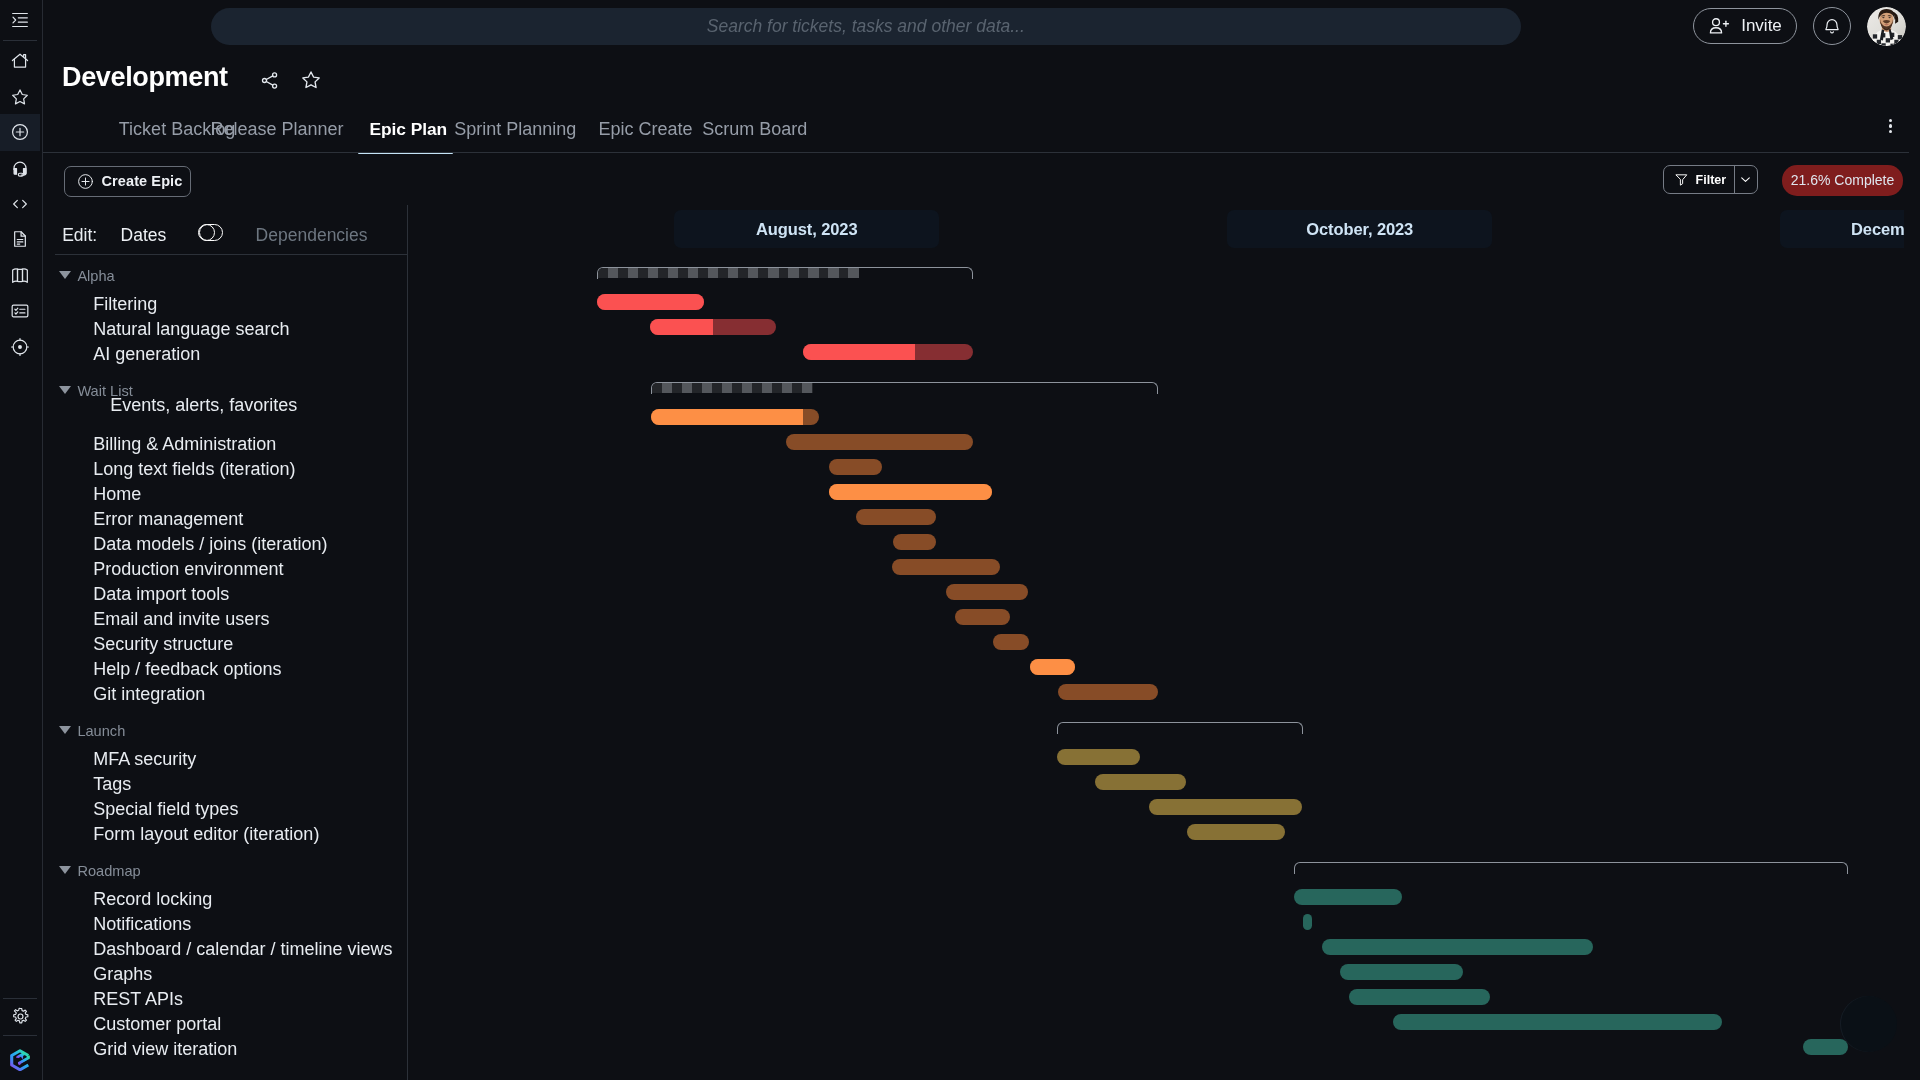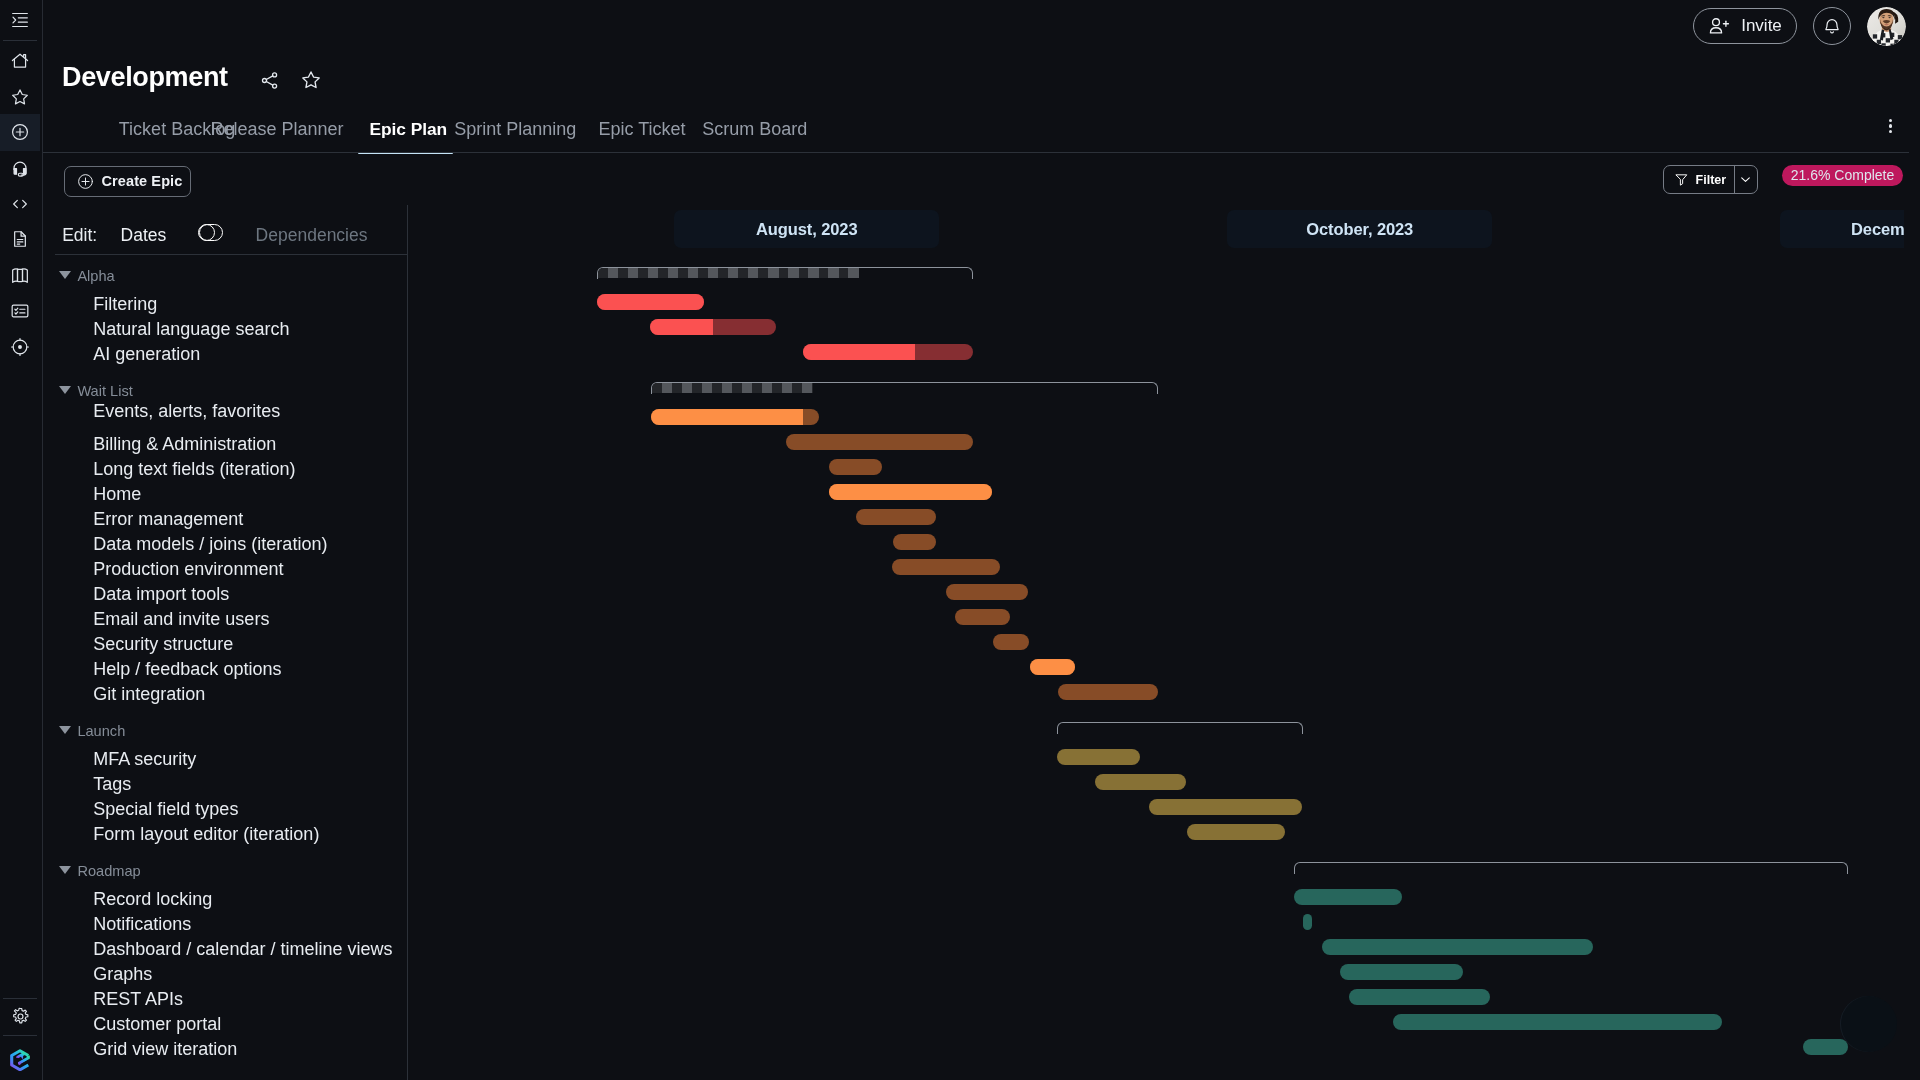--- a/index.html
+++ b/index.html
@@ -38,21 +38,21 @@
   .kebab i{width:3.2px;height:3.2px;border-radius:50%;background:#e3e7ec;display:block}
   .hrule{position:absolute;left:41px;top:152px;width:1868px;height:1px;background:#2c3139}
 
   
   .createbtn{position:absolute;left:63.5px;top:166.3px;width:127.5px;height:30.4px;border:1px solid #666c76;
              border-radius:7px;display:flex;align-items:center;gap:8px;padding-left:12px;
              font-size:14.5px;font-weight:700;color:#eef1f5;letter-spacing:.1px}
   .filterbtn{position:absolute;left:1662.6px;top:164.8px;width:95.4px;height:29.7px;border:1px solid #767c86;border-radius:7px;display:flex;align-items:stretch}
   .filterbtn .fmain{display:flex;align-items:center;gap:7px;padding-left:10px;width:70px;font-size:12.5px;font-weight:700;color:#fff}
   .filterbtn .fdrop{flex:1;display:flex;align-items:center;justify-content:center;border-left:1px solid #767c86}
-  .pct{position:absolute;left:1782px;top:164.8px;width:121px;height:21px;border-radius:15px;background:#be185d;
+  .pct{position:absolute;left:1782px;top:164.8px;width:121px;height:31px;border-radius:15px;background:#7f1d1d;
        display:flex;align-items:center;justify-content:center;font-size:14px;color:#dfe6ee}
 
   
   .editrow{position:absolute;left:0;top:224px;height:22px;font-size:17.5px;line-height:22px}
   .editrow span{position:absolute;top:0}
   .toggle{position:absolute;left:198.5px;top:2.2px;width:24.3px;height:17.4px;border:1.8px solid #fff;border-radius:9px}
   .toggle i{position:absolute;left:-1.4px;top:-1.4px;width:17px;height:17px;border-radius:50%;border:1.8px solid #fff;box-sizing:border-box}
   .leftcolrule{position:absolute;left:55px;top:254px;width:352px;height:1px;background:#2c3139}
 
   
@@ -176,20 +176,23 @@
           </g>
           <g fill="none" stroke="#0d0f14" stroke-width="13" stroke-linejoin="round">
             <path d="M100 55 56 80"></path>
             <path d="M33 44v32"></path>
             <path d="M36 56 58 44"></path>
           </g>
         </svg>
       </div>
     </div>
 
+  <div class="search">
+    <span>Search for tickets, tasks and other data...</span>
+  </div>
   <div class="invite">
     <svg width="23" height="20" viewBox="0 0 27 24" fill="none" stroke="#eef1f5" stroke-width="1.6" stroke-linecap="round" stroke-linejoin="round">
       <circle cx="9.3" cy="7.4" r="4.1"></circle>
       <path d="M2.6 20.3c0-4.1 3-6.2 6.7-6.2s6.7 2.1 6.7 6.2z"></path>
       <path d="M21.2 6.3v6"></path>
         <path d="M18.2 9.3h6"></path>
     </svg>
     <span>Invite</span>
   </div>
   <div class="bell">
@@ -269,21 +272,21 @@
     <svg width="22" height="22" viewBox="0 0 24 24" fill="none" stroke="#e4e9ef" stroke-width="1.5" stroke-linecap="round" stroke-linejoin="round">
       <path d="M12 3.2l2.75 5.6 6.15.9-4.45 4.35 1.05 6.15L12 17.25 6.5 20.2l1.05-6.15L3.1 9.7l6.15-.9z"></path>
     </svg>
   </div>
 
   <div class="tabs" id="tabs">
       <div class="tab" style="left: 72.8px; margin-left: 46px;"><span>Ticket Backlog</span></div>
       <div class="tab" style="left: 210.4px;"><span>Release Planner</span></div>
       <div class="tab active" style="left: 360.6px; margin-left: 9px;"><span>Epic Plan</span></div>
       <div class="tab" style="left: 454.2px;"><span>Sprint Planning</span></div>
-      <div class="tab" style="left: 598.5px;"><span>Epic Ticket</span></div>
+      <div class="tab" style="left: 598.5px;"><span>Epic Create</span></div>
       <div class="tab" style="left: 702.2px;"><span>Scrum Board</span></div>
     </div>
   <div class="kebab">
     <i></i>
       <i></i>
       <i></i>
   </div>
   <div class="hrule"></div>
 
   <div class="createbtn">
@@ -332,21 +335,21 @@
       <div class="task" style="top: 62px;">
         <span>Natural language search</span>
       </div>
       <div class="task" style="top: 87px;">
         <span>AI generation</span>
       </div>
       <div class="grp" style="top: 124px;">
         <span class="caret"></span>
         <span class="glbl">Wait List</span>
       </div>
-      <div class="task" style="top: 144px;">
+      <div class="task" style="top: 138px; margin-left: 17px;">
         <span>Events, alerts, favorites</span>
       </div>
       <div class="task" style="top: 177px;">
         <span>Billing &amp; Administration</span>
       </div>
       <div class="task" style="top: 202px;">
         <span>Long text fields (iteration)</span>
       </div>
       <div class="task" style="top: 227px;">
         <span>Home</span>

